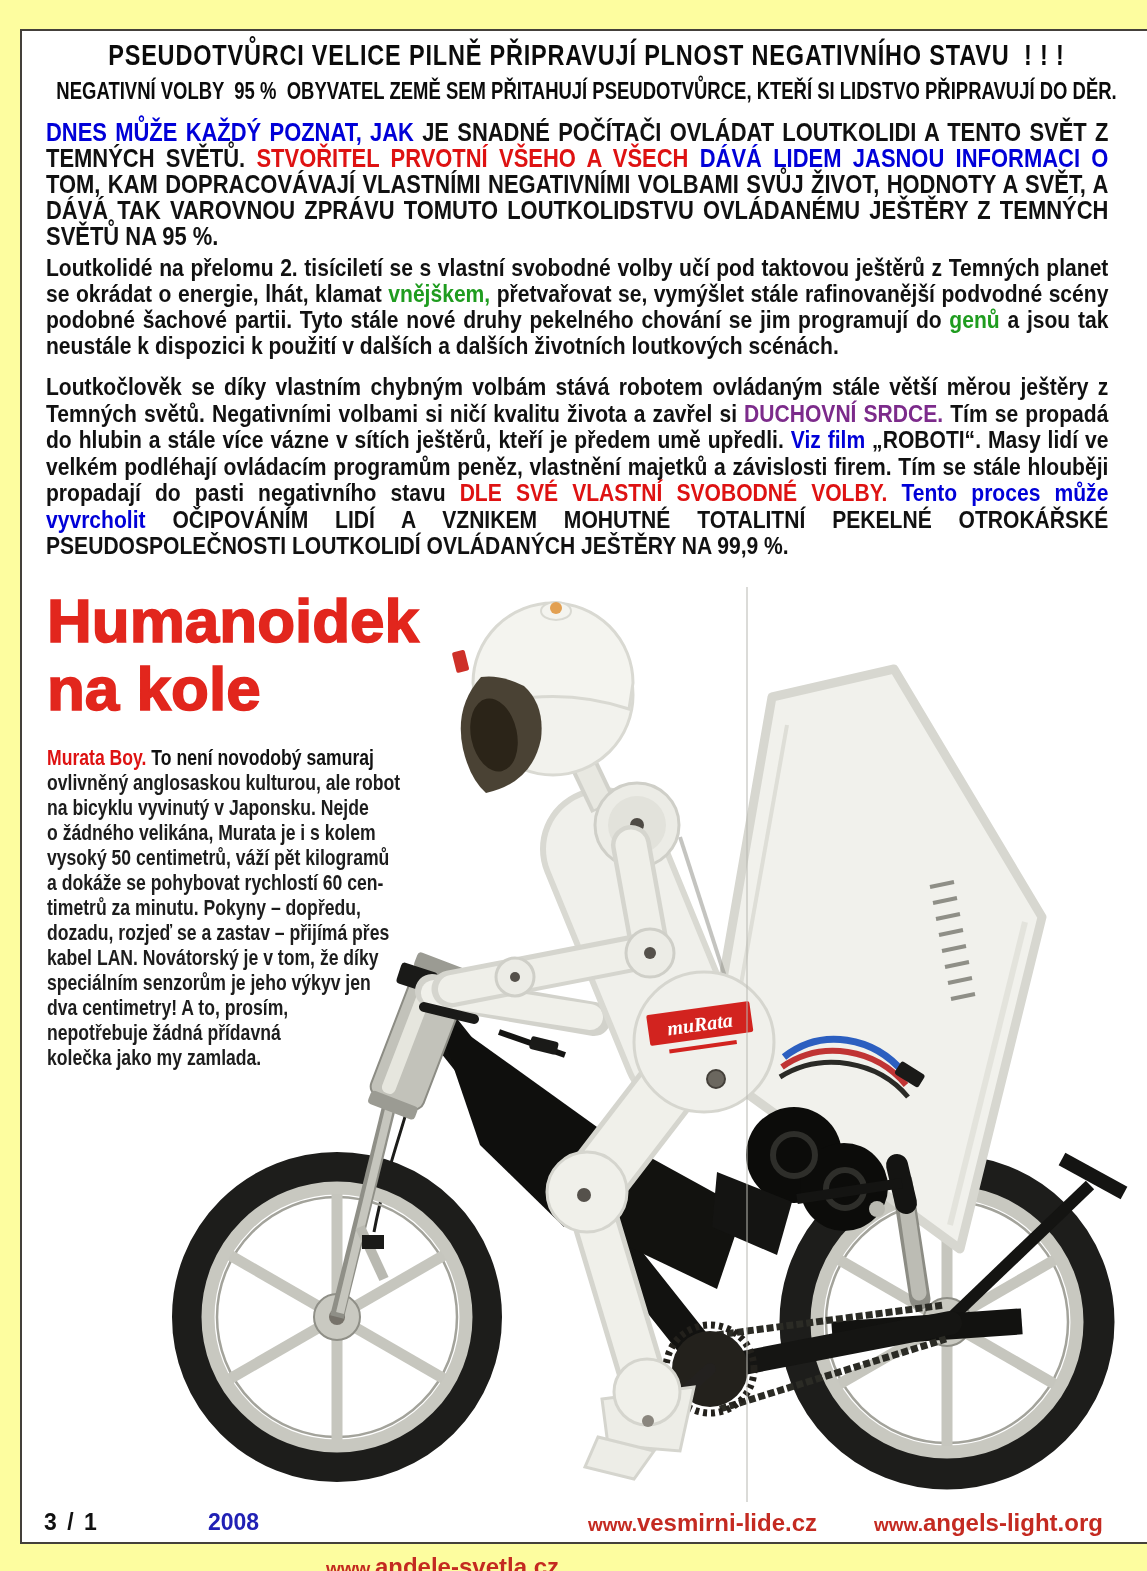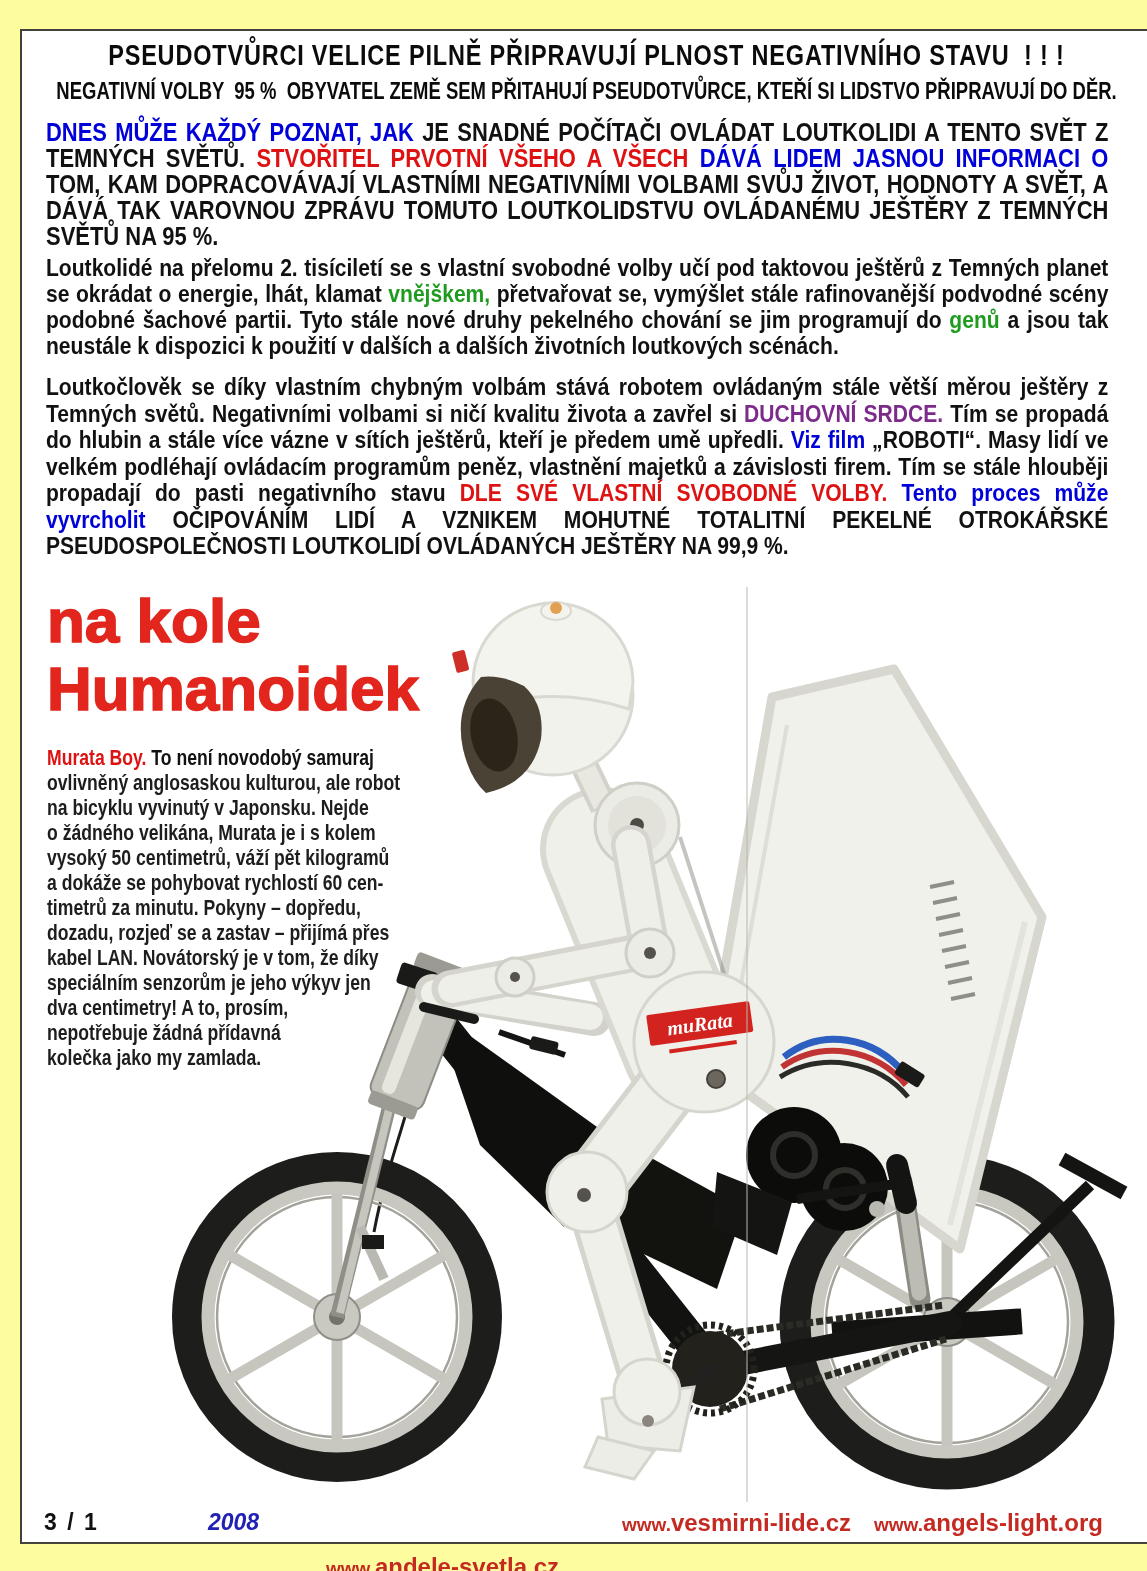--- a/index.html
+++ b/index.html
@@ -50,23 +50,23 @@
     transform:scaleX(0.80); transform-origin:0 0;
     font-size:22px; line-height:25px; font-weight:700; color:#1D1D1D;
   }
   .art-lines { white-space:pre-line; }
   
   .photo { position:absolute; left:110px; top:556px; width:1000px; height:915px; }
   
   .footer { position:absolute; top:1478px; left:0; width:100%; height:32px; font-weight:700; }
   .footer .item { position:absolute; white-space:nowrap; }
   .f-page { left:22px;  color:#111; font-size:23px; letter-spacing:2px; }
-  .f-year { left:186px; color:#2121B5; font-size:23px;font-style:italic; }
+  .f-year { left:186px; color:#2121B5; font-size:23px; }
   .f-url1 { left:304px;margin-top:44px; }
-  .f-url2 { left:600px; }
+  .f-url2 { left:566px; }
   .f-url3 { left:852px; }
   .url { color:#C42A21; }
   .url-prefix { font-size:19px; }
   .url-domain { font-size:24px; }
 </style>
 </head>
 <body>
 
 <div class="page">
 
@@ -76,22 +76,22 @@
   <div class="h2wrap">
       <div class="h2">NEGATIVNÍ VOLBY  95 %  OBYVATEL ZEMĚ SEM PŘITAHUJÍ PSEUDOTVŮRCE, KTEŘÍ SI LIDSTVO PŘIPRAVUJÍ DO DĚR.</div>
     </div>
 
   <div class="para p1"><span class="seg-blue">DNES MŮŽE KAŽDÝ POZNAT, JAK </span><span class="seg-ink">JE SNADNÉ POČÍTAČI OVLÁDAT LOUTKOLIDI A TENTO SVĚT Z TEMNÝCH SVĚTŮ. </span><span class="seg-red">STVOŘITEL PRVOTNÍ VŠEHO A VŠECH </span><span class="seg-blue">DÁVÁ LIDEM JASNOU INFORMACI O </span><span class="seg-ink">TOM, KAM DOPRACOVÁVAJÍ VLASTNÍMI NEGATIVNÍMI VOLBAMI SVŮJ ŽIVOT, HODNOTY A SVĚT, A DÁVÁ TAK VAROVNOU ZPRÁVU TOMUTO LOUTKOLIDSTVU OVLÁDANÉMU JEŠTĚRY Z TEMNÝCH SVĚTŮ NA 95 %.</span></div>
   <div class="para p2"><span class="seg-ink">Loutkolidé na přelomu 2. tisíciletí se s vlastní svobodné volby učí pod taktovou ještěrů z Temných planet se okrádat o energie, lhát, klamat </span><span class="seg-green">vnějškem,</span><span class="seg-ink"> přetvařovat se, vymýšlet stále rafinovanější podvodné scény podobné šachové partii. Tyto stále nové druhy pekelného chování se jim programují do </span><span class="seg-green">genů</span><span class="seg-ink"> a jsou tak neustále k dispozici k použití v dalších a dalších životních loutkových scénách.</span></div>
   <div class="para p3"><span class="seg-ink">Loutkočlověk se díky vlastním chybným volbám stává robotem ovládaným stále větší měrou ještěry z Temných světů. Negativními volbami si ničí kvalitu života a zavřel si </span><span class="seg-purple">DUCHOVNÍ SRDCE.</span><span class="seg-ink"> Tím se propadá do hlubin a stále více vázne v sítích ještěrů, kteří je předem umě upředli. </span><span class="seg-blue">Viz film</span><span class="seg-ink"> „ROBOTI“. Masy lidí ve velkém podléhají ovládacím programům peněz, vlastnění majetků a závislosti firem. Tím se stále hlouběji propadají do pasti negativního stavu </span><span class="seg-red">DLE SVÉ VLASTNÍ SVOBODNÉ VOLBY. </span><span class="seg-blue">Tento proces může vyvrcholit </span><span class="seg-ink">OČIPOVÁNÍM LIDÍ A VZNIKEM MOHUTNÉ TOTALITNÍ PEKELNÉ OTROKÁŘSKÉ PSEUDOSPOLEČNOSTI LOUTKOLIDÍ OVLÁDANÝCH JEŠTĚRY NA 99,9 %.</span></div>
 
   <div class="article">
     <div class="art-title">
+      <div>Humanoidek</div>
       <div>na kole</div>
-      <div>Humanoidek</div>
     </div>
     <div class="art-body">
       <div><span class="seg-red">Murata Boy. </span><span class="seg-ink">To není novodobý samuraj</span></div>
       <div class="art-lines">ovlivněný anglosaskou kulturou, ale robot
 na bicyklu vyvinutý v Japonsku. Nejde
 o žádného velikána, Murata je i s kolem
 vysoký 50 centimetrů, váží pět kilogramů
 a dokáže se pohybovat rychlostí 60 cen-
 timetrů za minutu. Pokyny – dopředu,
 dozadu, rozjeď se a zastav – přijímá přes

